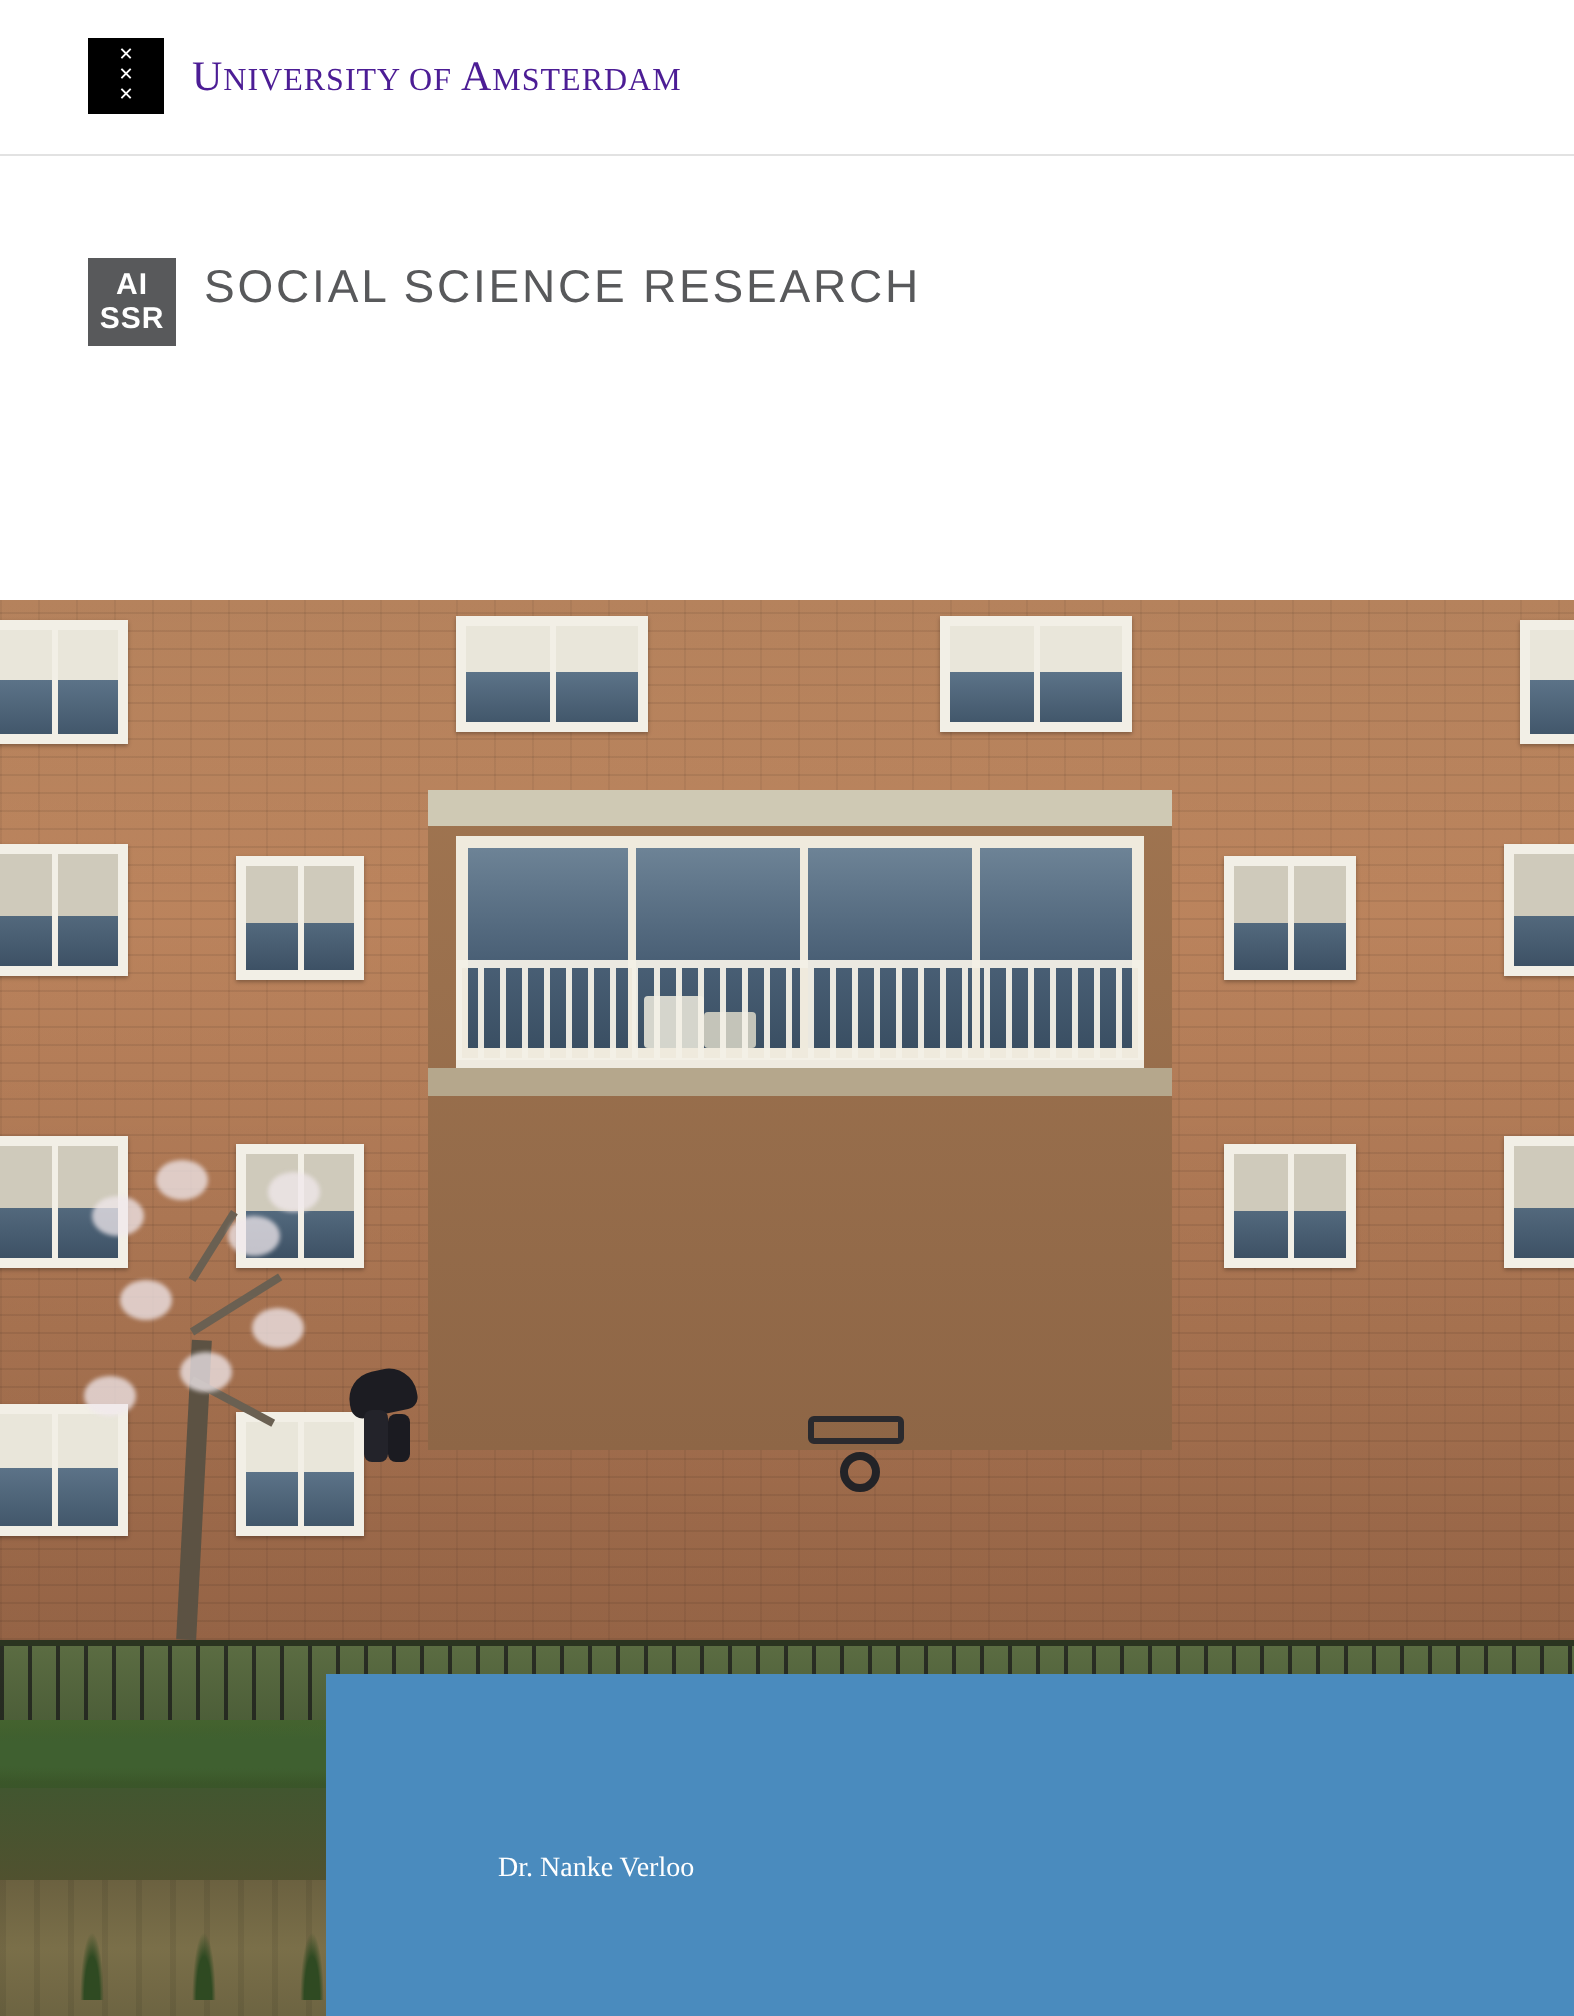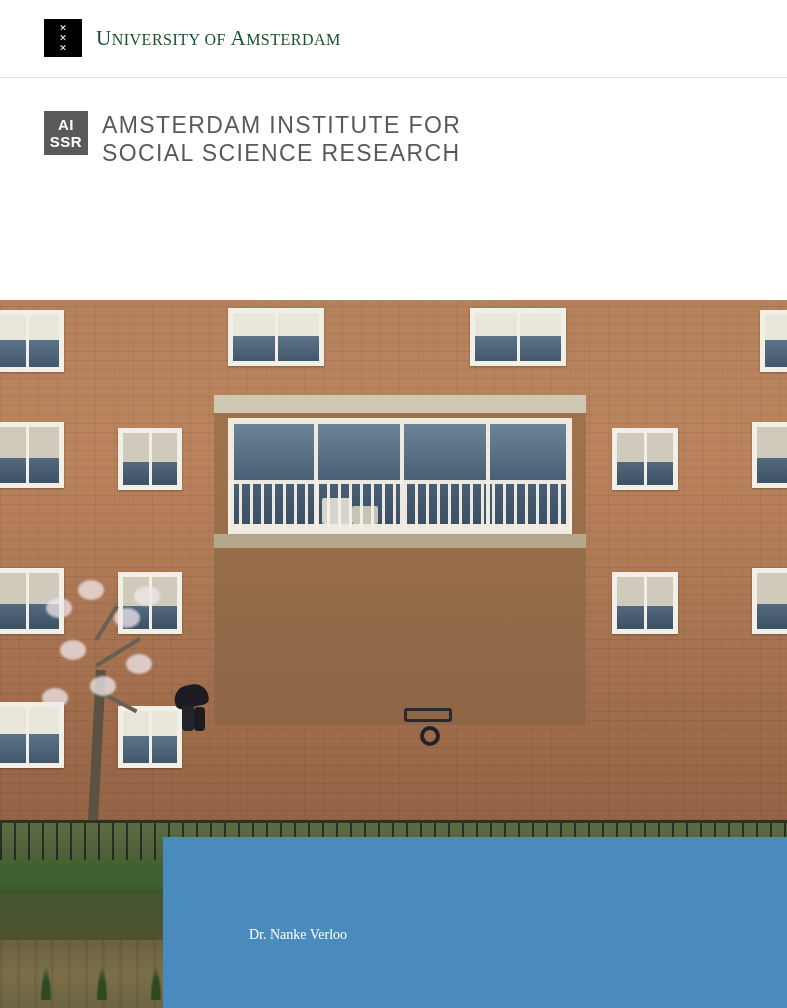--- a/index.html
+++ b/index.html
@@ -53,39 +53,39 @@
     font-size: 9px;
     line-height: 9px;
     font-weight: 700;
     letter-spacing: 0;
   }
   .uva-wordmark {
     margin-left: 14px;
     font-family: "Liberation Serif", serif;
     font-size: 21px;
     letter-spacing: 0.5px;
-    color: #14532d;
+    color: #4c1d95;
     white-space: nowrap;
   }
   .uva-wordmark .small-caps {
     font-size: 16px;
   }
 
   
   .aissr-band {
     position: absolute;
     left: 0; top: 78px;
     width: 787px;
     height: 222px;
     background: #ffffff;
   }
   .aissr-row {
     position: absolute;
     left: 44px;
-    top: 33px;
+    top: 51px;
     display: flex;
     align-items: flex-start;
   }
   .aissr-badge {
     width: 44px;
     height: 44px;
     background: #58595b;
     color: #ffffff;
     display: flex;
     flex-direction: column;
@@ -420,21 +420,20 @@
   </div>
 </div>
 
 <div class="aissr-band">
   <div class="aissr-row">
     <div class="aissr-badge">
       <span>AI</span>
       <span>SSR</span>
     </div>
     <div class="aissr-text">
-      <div>AMSTERDAM INSTITUTE FOR</div>
       <div>SOCIAL SCIENCE RESEARCH</div>
     </div>
   </div>
 </div>
 
 <div class="photo">
 
   <div class="facade"></div>
   <div class="facade-shadow"></div>
 

